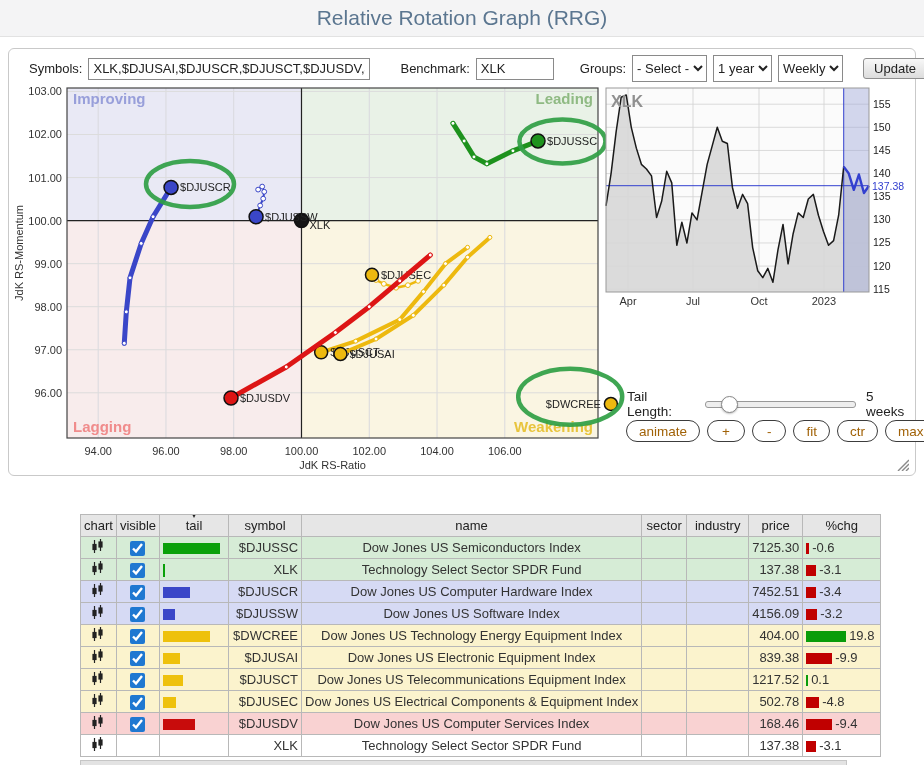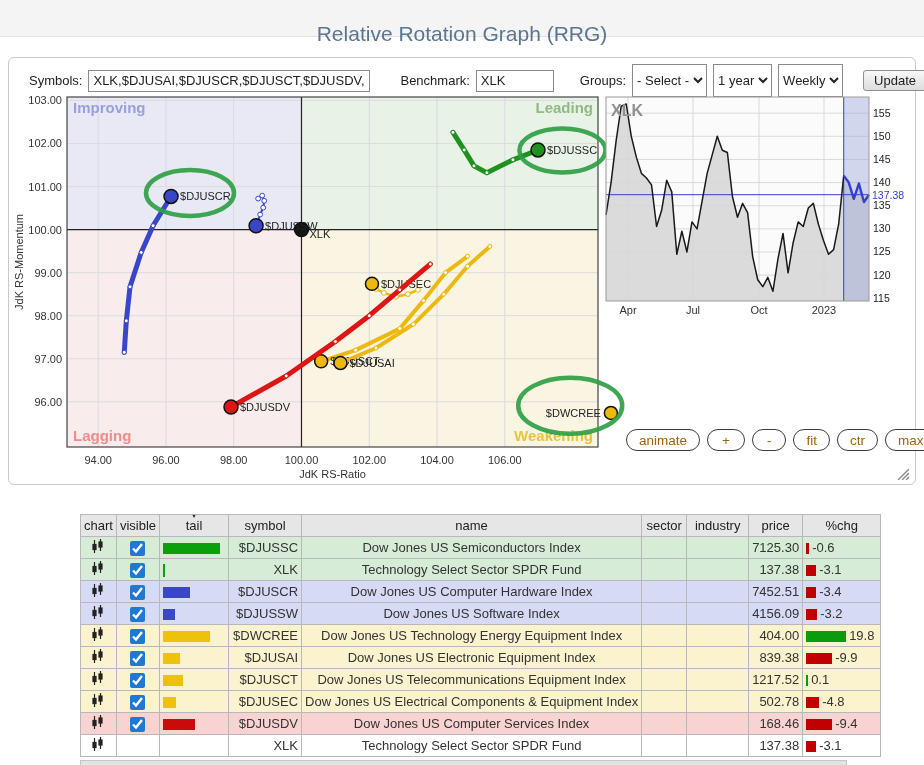--- a/index.html
+++ b/index.html
@@ -1,30 +1,30 @@
 <!DOCTYPE html>
 <html><head>
 <meta charset="utf-8">
 <style>
   html,body{margin:0;padding:0;background:#fff;}
   #app{position:relative;width:924px;height:765px;overflow:hidden;background:#fff;
        font-family:"Liberation Sans","DejaVu Sans",sans-serif;color:#333;}
   
   .topbar{position:absolute;left:0;top:0;width:924px;height:36px;background:#f4f4f5;
           border-bottom:1px solid #e2e2e2;}
-  .topbar h1{margin:16px;text-align:center;line-height:36px;font-size:21px;font-weight:500;color:#5b7690;}
-  
-  .panel{position:absolute;left:8px;top:57px;width:906px;height:426px;background:#fff;
+  .topbar h1{margin:0;text-align:center;line-height:36px;font-size:21px;font-weight:500;color:#5b7690;}
+  
+  .panel{position:absolute;left:8px;top:48px;width:906px;height:426px;background:#fff;
          border:1px solid #c9c9c9;border-radius:6px;}
   
   .controls{position:absolute;left:20px;top:6px;display:flex;align-items:center;gap:6px;font-size:13px;}
   .controls label{color:#222;}
   .controls input[type=text]{height:18px;border:1px solid #8a8a8a;font-size:13px;padding:1px 4px;
         font-family:"Liberation Sans",sans-serif;color:#222;background:#fff;}
-  .controls select{height:33px;border:1px solid #8a8a8a;font-size:13px;background:#fff;
+  .controls select{height:27px;border:1px solid #8a8a8a;font-size:13px;background:#fff;
         font-family:"Liberation Sans",sans-serif;color:#222;}
   #symbols-input{width:272px;}
   #benchmark-input{width:68px;}
   .ml8{margin-left:24px;} .ml20{margin-left:20px;}
   .update-btn{margin-left:14px;border:1px solid #8f8f8f;border-radius:3px;background:linear-gradient(#f8f8f8,#dcdcdc);
         font-size:13px;padding:2px 10px;font-family:"Liberation Sans",sans-serif;color:#222;}
   
   .rrg-wrap{position:absolute;left:0px;top:32px;width:650px;height:394px;}
   .mini-wrap{position:absolute;left:592px;top:34px;width:312px;height:232px;}
   
@@ -226,20 +226,27 @@
           <text x="272" y="24.690476190476193" fill="#222" font-size="10.5px">155</text>
           <text x="271" y="106.6979591836735" fill="#3340cf" font-size="10.5px">137.38</text>
           <text x="27" y="222" text-anchor="middle" fill="#333" font-size="11px">Apr</text>
           <text x="92" y="222" text-anchor="middle" fill="#333" font-size="11px">Jul</text>
           <text x="158" y="222" text-anchor="middle" fill="#333" font-size="11px">Oct</text>
           <text x="223" y="222" text-anchor="middle" fill="#333" font-size="11px">2023</text>
           <text x="10" y="24" fill="#909090" font-size="16px" font-weight="bold">XLK</text>
         </svg>
     </div>
 
+    <div class="tail-row">
+      <span>Tail Length:</span>
+      <div class="slider-track">
+        <div class="slider-knob"></div>
+      </div>
+      <span>5 weeks</span>
+    </div>
 
     <div class="btn-row" id="btn-row">
         <button class="pill">animate</button>
         <button class="pill small">+</button>
         <button class="pill small">-</button>
         <button class="pill">fit</button>
         <button class="pill">ctr</button>
         <button class="pill">max</button>
       </div>
 

